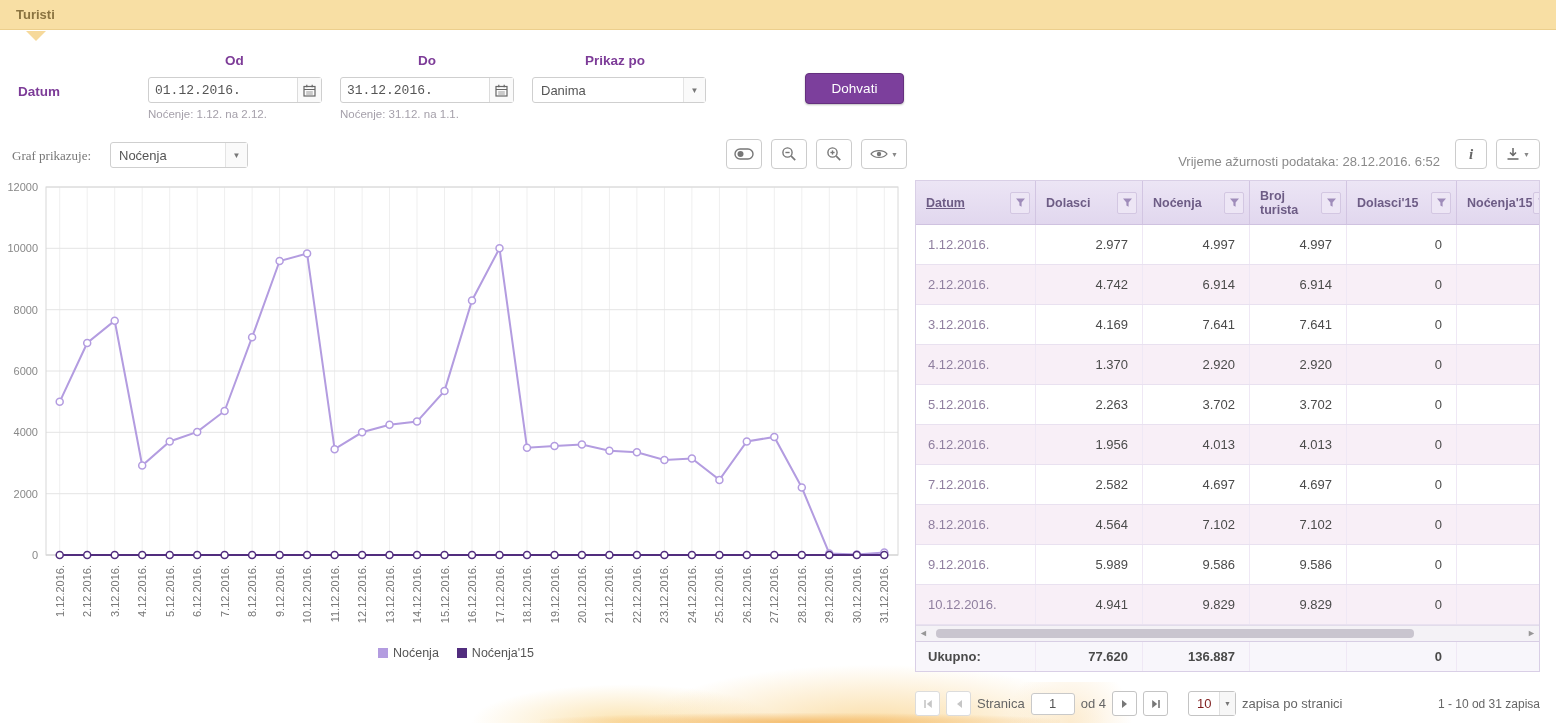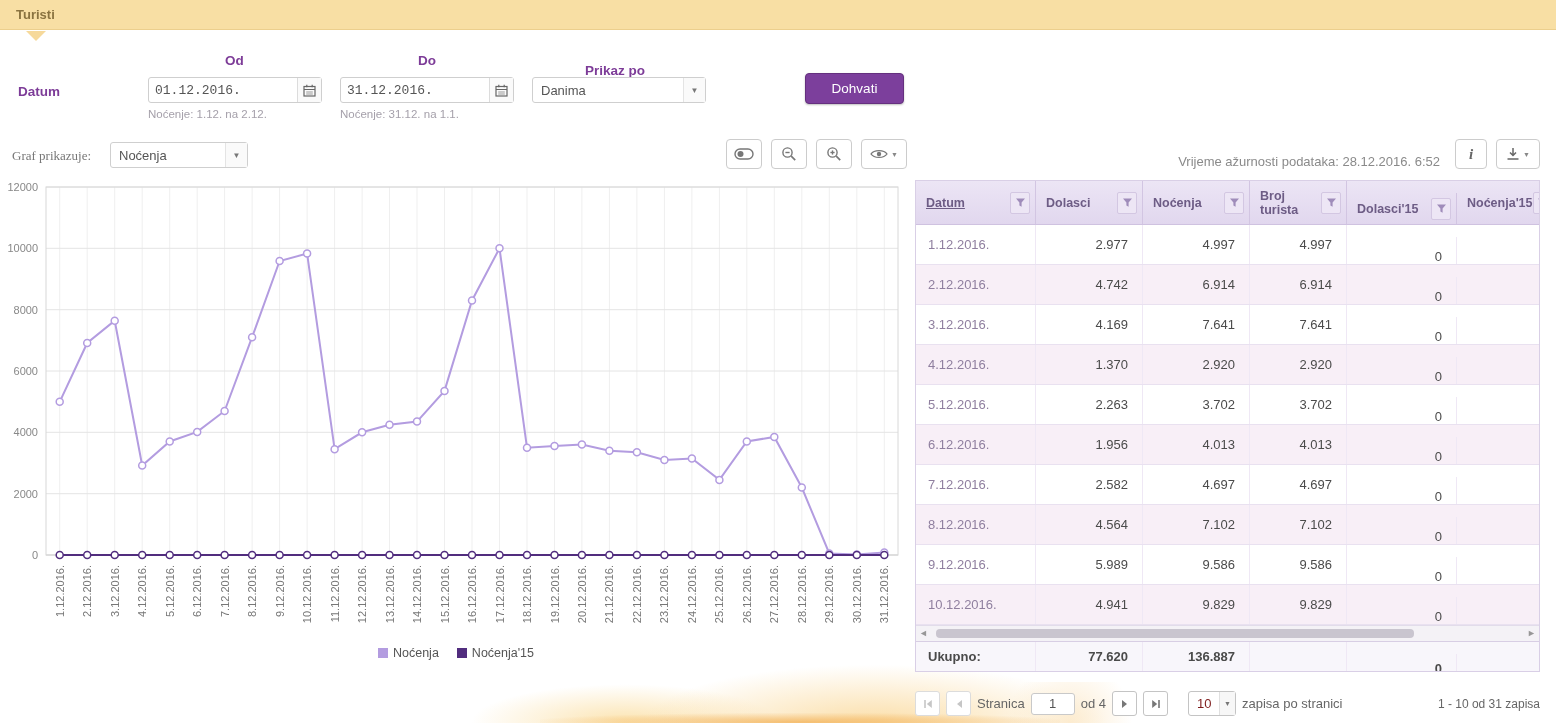--- a/index.html
+++ b/index.html
@@ -55,21 +55,21 @@
   .fbtn { flex:none; width:20px; height:22px; border:1px solid #d3c7e2; border-radius:2px; background:#ede6f5; display:flex; align-items:center; justify-content:center; cursor:pointer; }
   .tr { display:flex; height:40px; background:#fff; border-bottom:1px solid #e9e1f0; cursor:pointer; }
   .tr.alt { background:#f8eff7; }
   .td { line-height:39px; font-size:13px; color:#8f7f9f; padding-left:12px; border-right:1px solid #efe8f5; overflow:hidden; white-space:nowrap; }
   .td:last-child { border-right:none; }
   .td.num { text-align:right; padding-right:14px; padding-left:4px; color:#4b4b4b; }
   .col0 { width:120px; flex:none; }
   .col1 { width:107px; flex:none; }
   .col2 { width:107px; flex:none; }
   .col3 { width:97px;  flex:none; }
-  .col4 { width:110px; flex:none;margin-top:12px; }
+  .col4 { width:110px; flex:none; }
   .col5 { width:82px;  flex:none; }
   .hscroll { position:relative; height:16px; background:#f4f2f6; border-top:1px solid #e2dcea; }
   .sarrow { position:absolute; top:2px; font-size:9px; color:#979797; cursor:pointer; }
   .sarrow.left { left:3px; } .sarrow.right { right:3px; }
   .sthumb { position:absolute; left:20px; top:3px; width:478px; height:9px; background:#c9c5cf; border-radius:4px; cursor:grab; }
   .tfoot { display:flex; height:30px; background:#f8f6fb; border-top:1px solid #d8cee4; font-weight:bold; }
   .tfoot .td { line-height:29px; color:#4a4a4a; }
   .tfoot .td.col0 { color:#4a4a4a; }
 
   
@@ -101,21 +101,21 @@
   <div class="blob blob3"></div>
   <div class="blob blob4"></div>
 
   <div class="topbar">
     <span class="tab-title">Turisti</span>
   </div>
   <div class="tab-caret"></div>
 
   <span class="flabel" style="left:225px;top:53px">Od</span>
   <span class="flabel" style="left:418px;top:53px">Do</span>
-  <span class="flabel" style="left:585px;top:63px">Prikaz po</span>
+  <span class="flabel" style="left:585px;top:53px">Prikaz po</span>
   <span class="flabel" style="left:18px;top:84px">Datum</span>
 
   <div class="datebox" style="left:148px;top:77px">
     <input class="datein" value="01.12.2016." style="">
     <span class="calbtn">
       <svg width="13" height="13" viewBox="0 0 13 13">
           <rect x="1" y="2.5" width="11" height="9.5" fill="none" stroke="#666" stroke-width="1.2"></rect>
           <line x1="1" y1="5.5" x2="12" y2="5.5" stroke="#666"></line>
           <line x1="3.8" y1="0.8" x2="3.8" y2="3.2" stroke="#666" stroke-width="1.2"></line>
           <line x1="9.2" y1="0.8" x2="9.2" y2="3.2" stroke="#666" stroke-width="1.2"></line>

